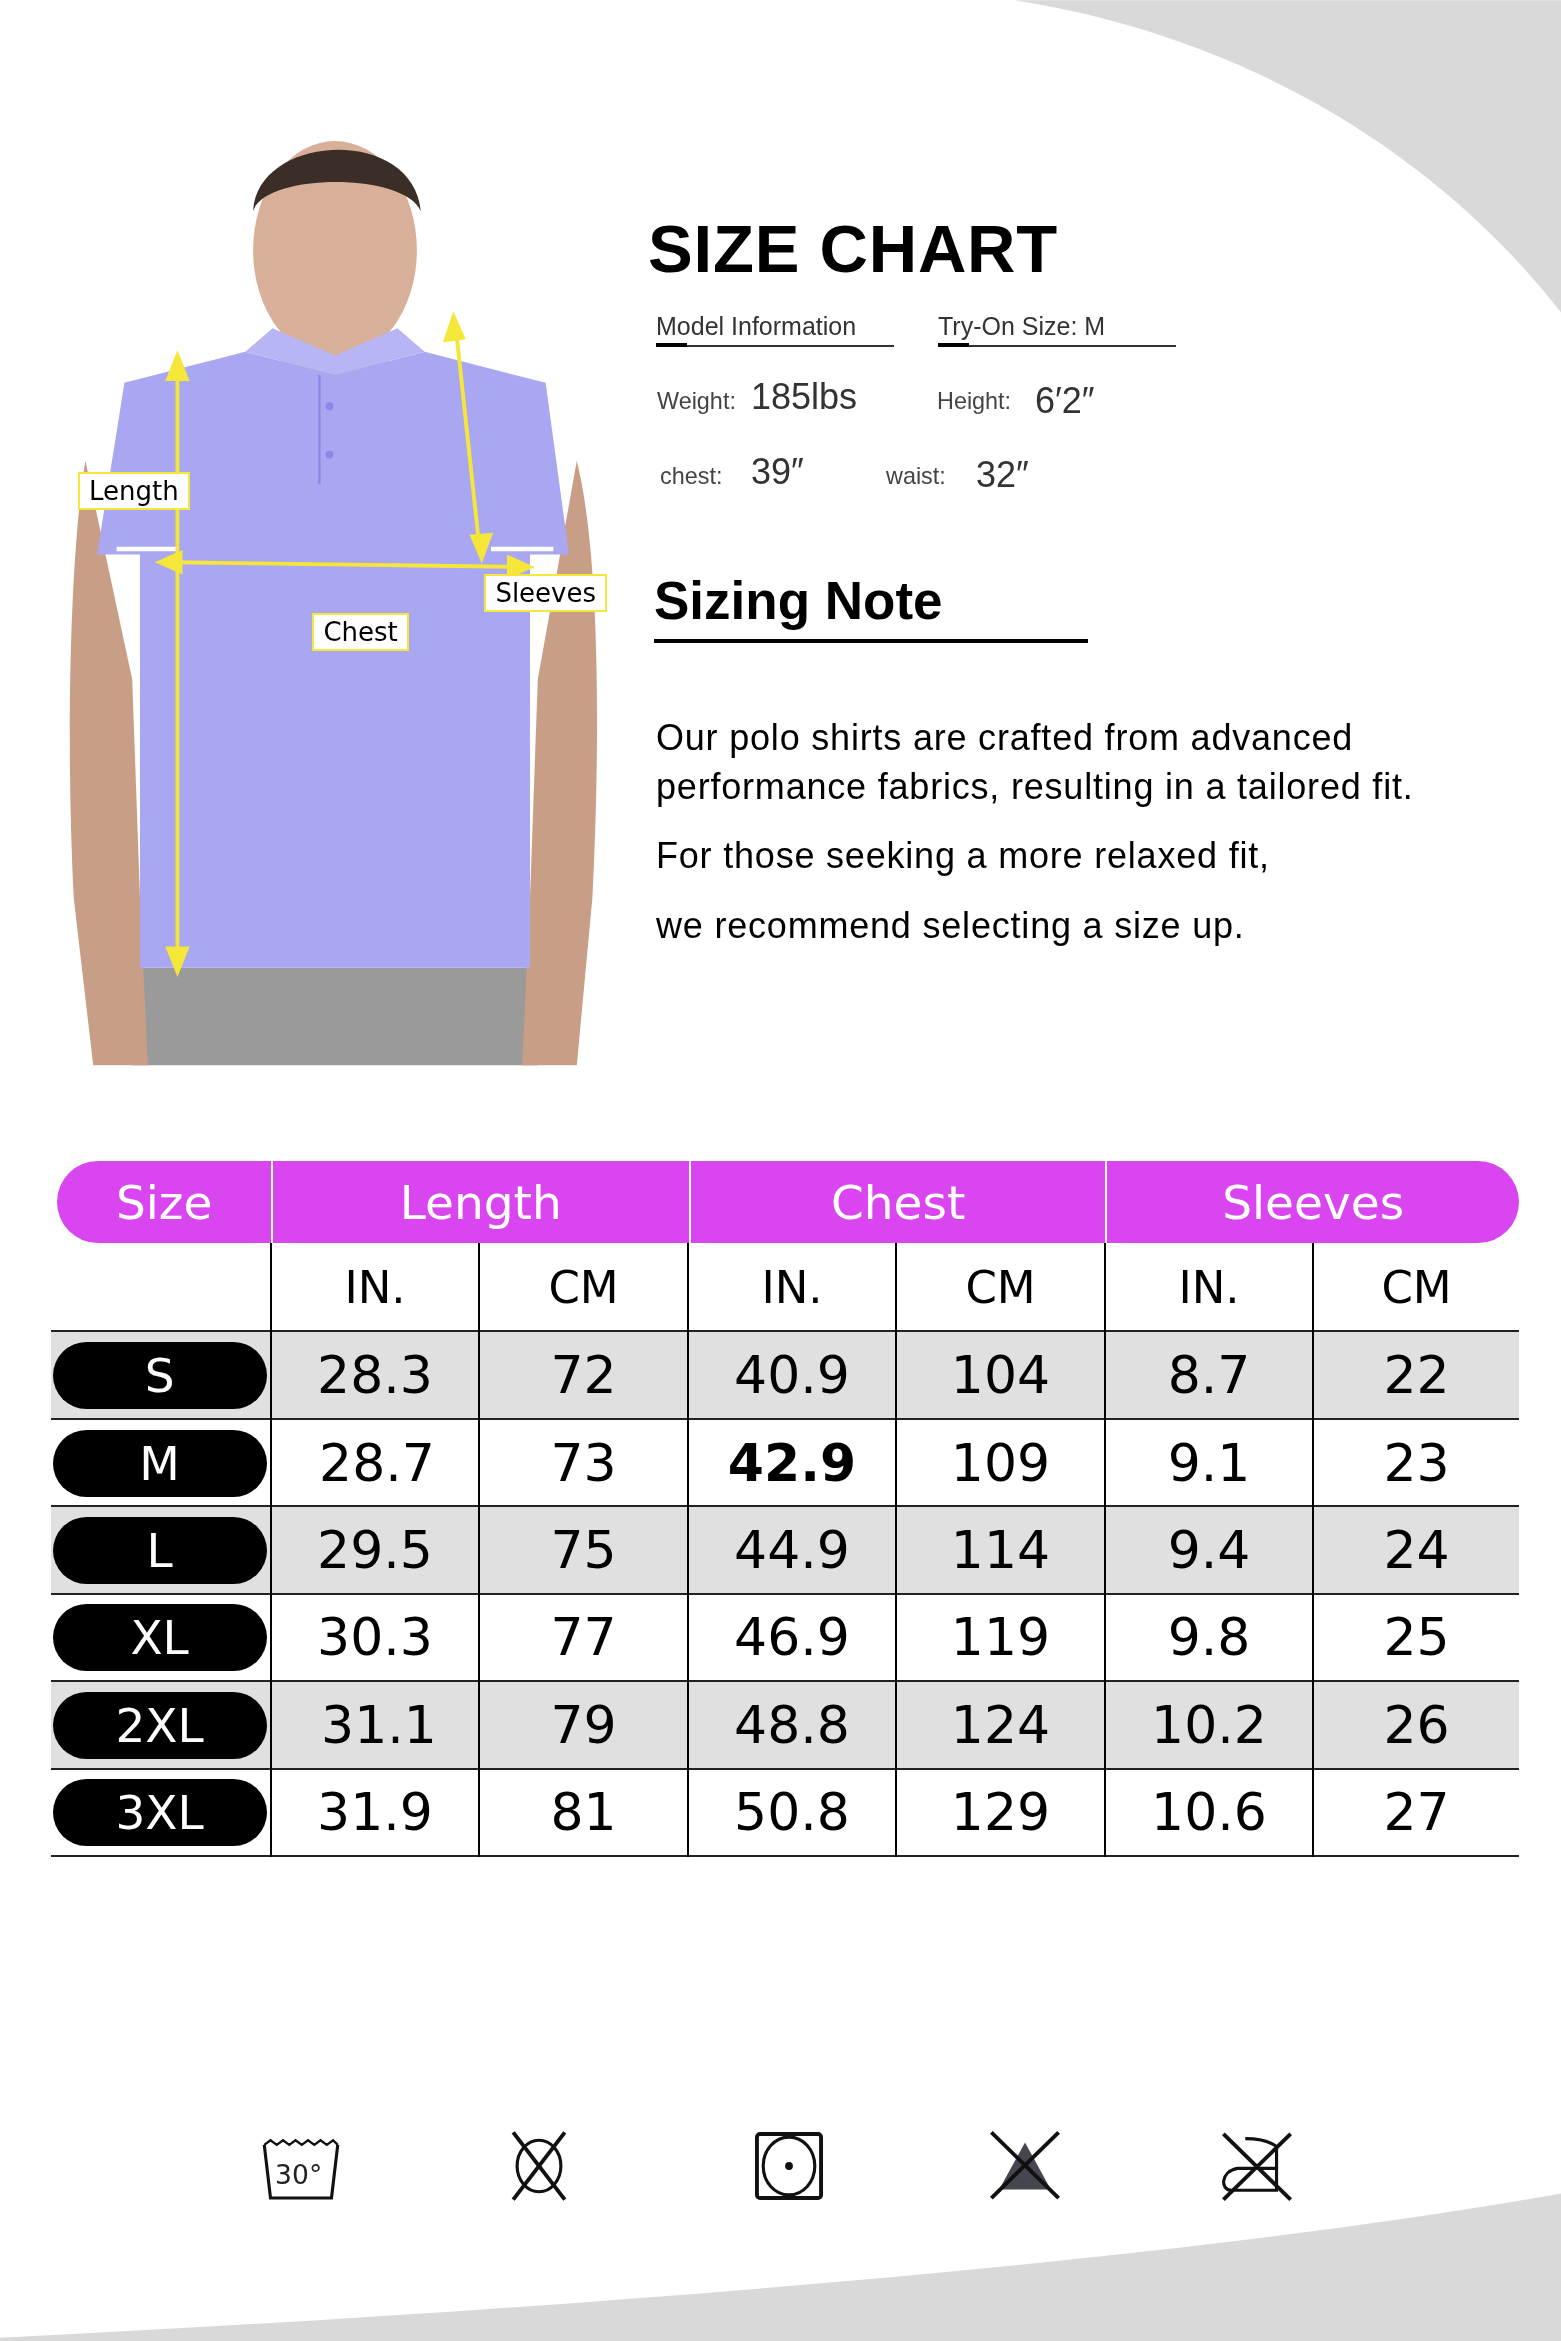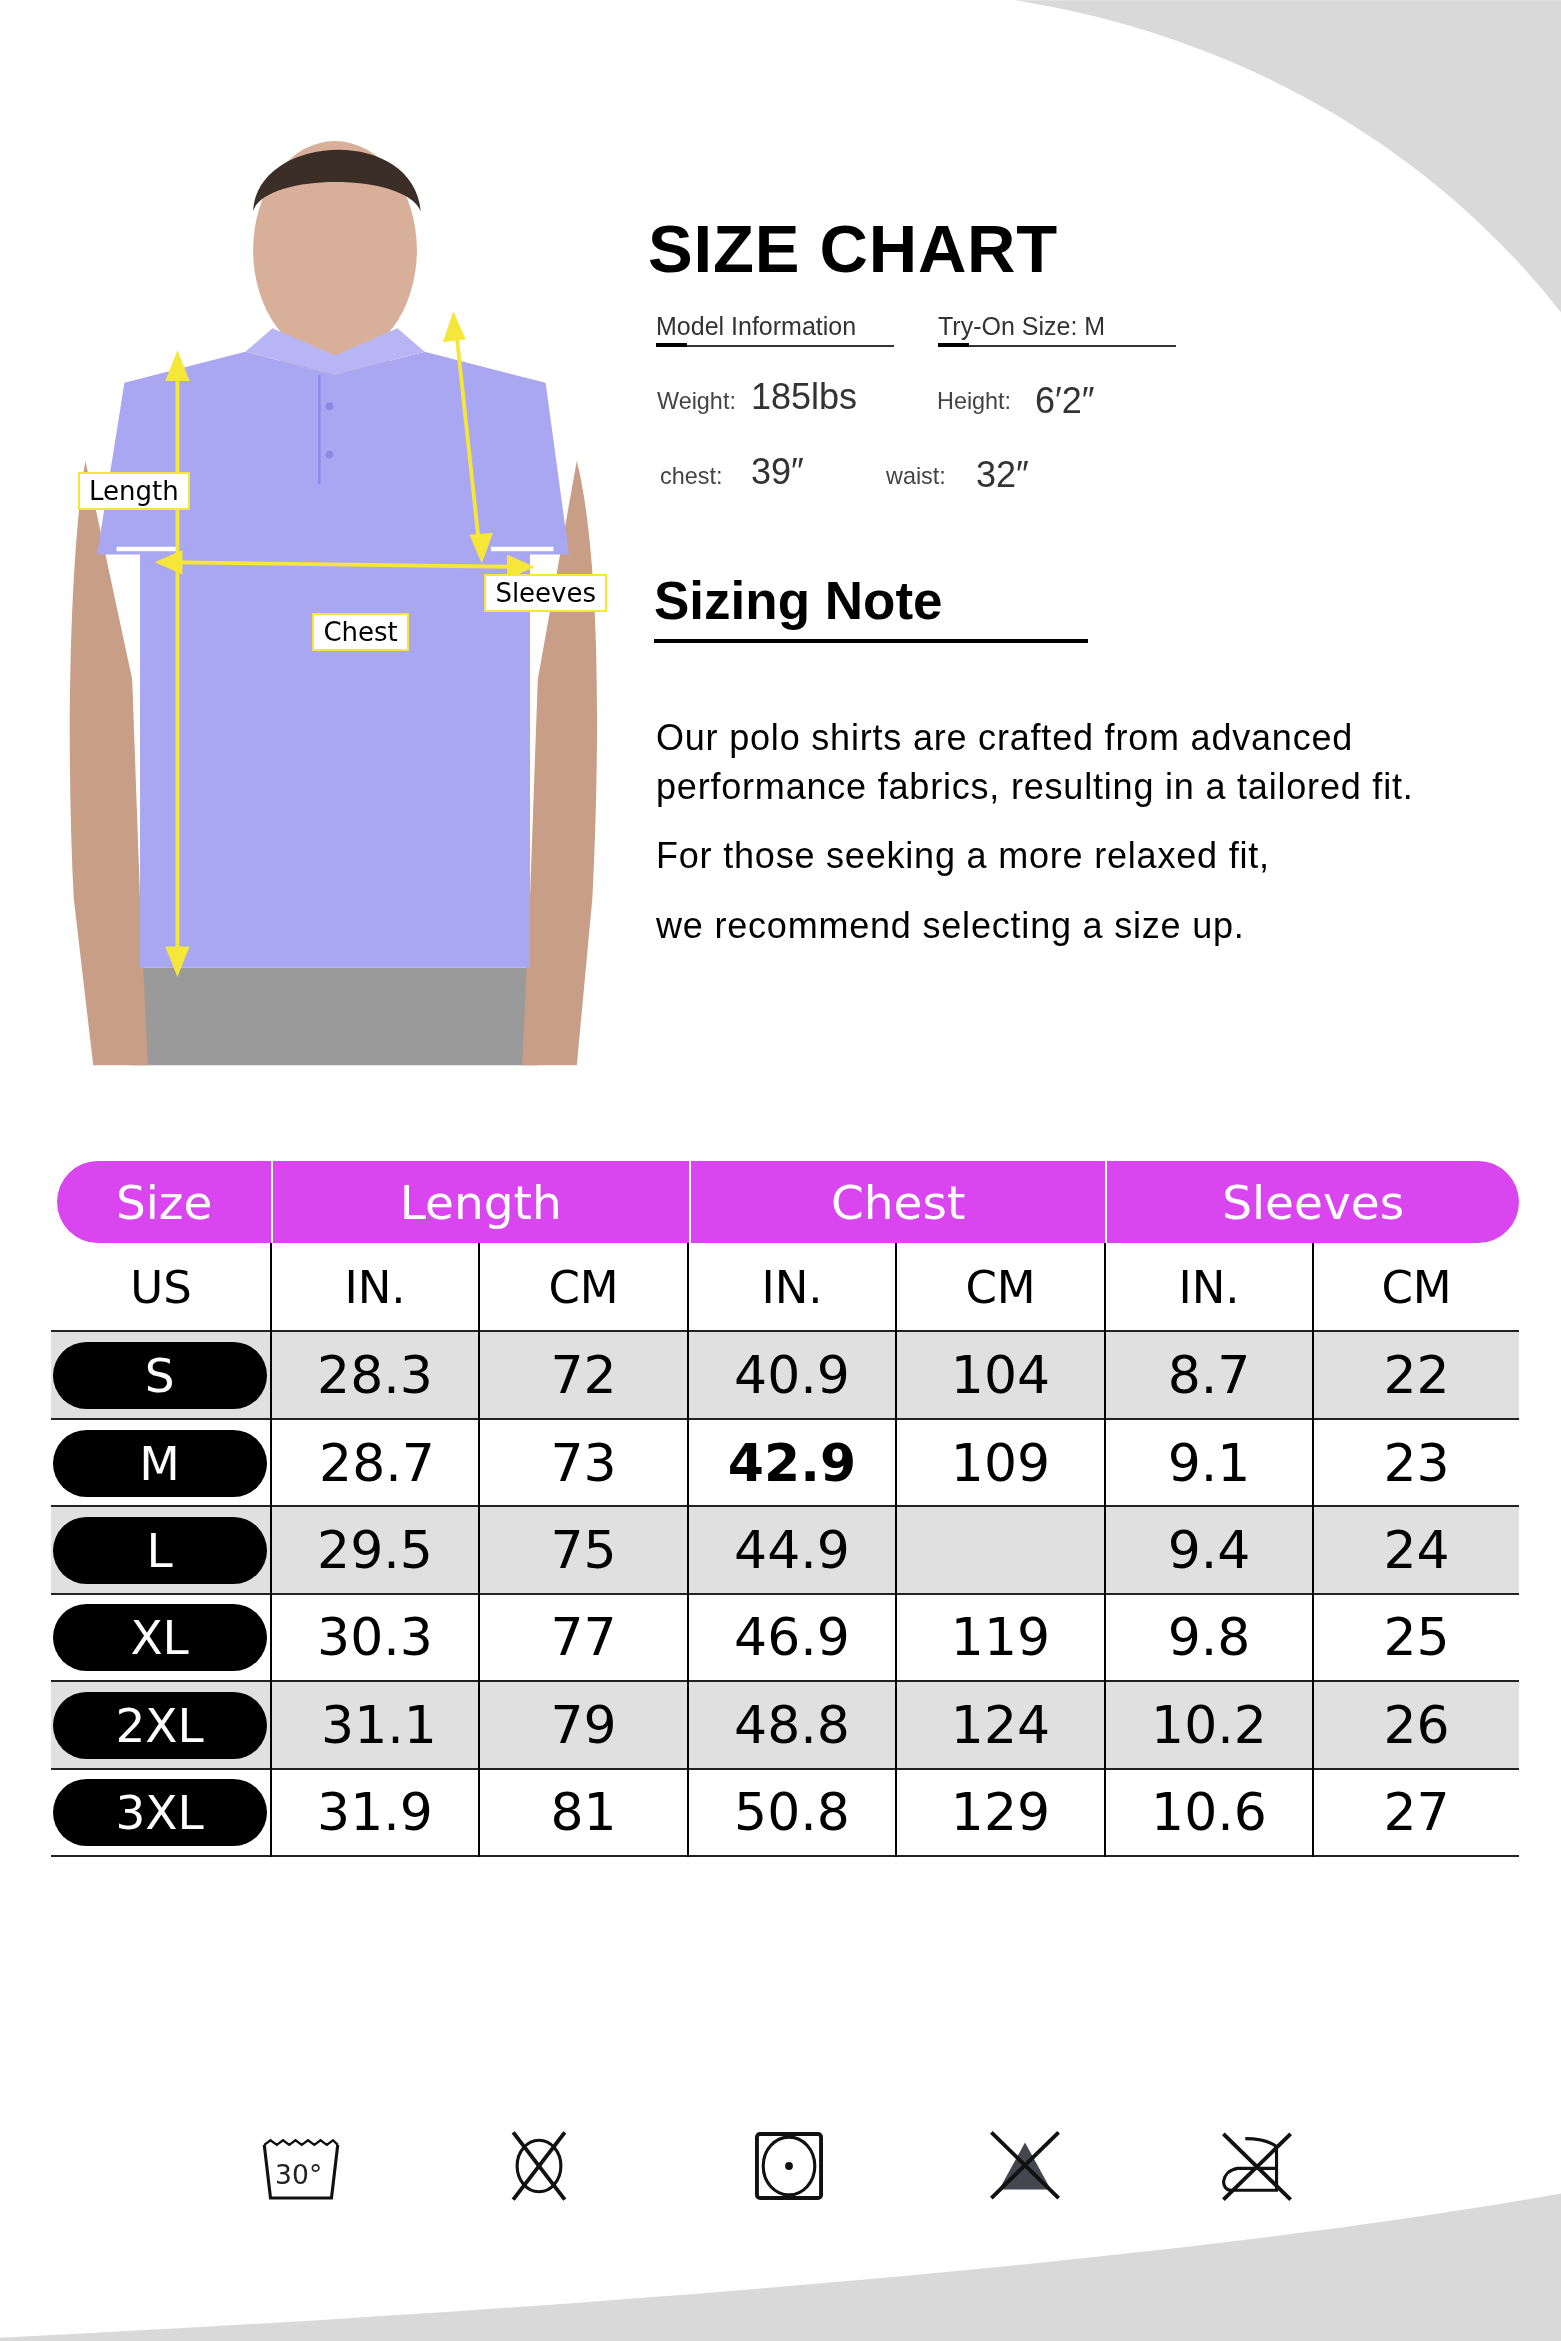--- a/index.html
+++ b/index.html
@@ -133,21 +133,20 @@
     <div class="hcell" style="left:0; width:214px;">Size</div>
     <div class="hsep" style="left:214px;"></div>
     <div class="hcell" style="left:216px; width:415px;">Length</div>
     <div class="hsep" style="left:632px;"></div>
     <div class="hcell" style="left:634px; width:414px;">Chest</div>
     <div class="hsep" style="left:1048px;"></div>
     <div class="hcell" style="left:1050px; width:412px;">Sleeves</div>
   </div>
 
   <div class="subhead">
-    <div class="scell" style="left:0; width:220px;">US</div>
     <div class="scell" style="left:220px; width:208px;">IN.</div>
     <div class="scell" style="left:428px; width:209px;">CM</div>
     <div class="scell" style="left:637px; width:208px;">IN.</div>
     <div class="scell" style="left:845px; width:209px;">CM</div>
     <div class="scell" style="left:1054px; width:208px;">IN.</div>
     <div class="scell" style="left:1262px; width:207px;">CM</div>
   </div>
 
   <div class="row shade" style="top:170px;">
     <div class="pill">S</div>
@@ -165,20 +164,21 @@
     <div class="cell" style="left:637px; width:208px;font-weight:bold;">42.9</div>
     <div class="cell" style="left:845px; width:209px;">109</div>
     <div class="cell" style="left:1054px; width:208px;">9.1</div>
     <div class="cell" style="left:1262px; width:207px;">23</div>
   </div>
   <div class="row shade" style="top:345px;">
     <div class="pill">L</div>
     <div class="cell" style="left:220px; width:208px;">29.5</div>
     <div class="cell" style="left:428px; width:209px;">75</div>
     <div class="cell" style="left:637px; width:208px;">44.9</div>
+    <div class="cell" style="left:845px; width:209px;">114</div>
     <div class="cell" style="left:1054px; width:208px;">9.4</div>
     <div class="cell" style="left:1262px; width:207px;">24</div>
   </div>
   <div class="row" style="top:432px;">
     <div class="pill">XL</div>
     <div class="cell" style="left:220px; width:208px;">30.3</div>
     <div class="cell" style="left:428px; width:209px;">77</div>
     <div class="cell" style="left:637px; width:208px;">46.9</div>
     <div class="cell" style="left:845px; width:209px;">119</div>
     <div class="cell" style="left:1054px; width:208px;">9.8</div>

